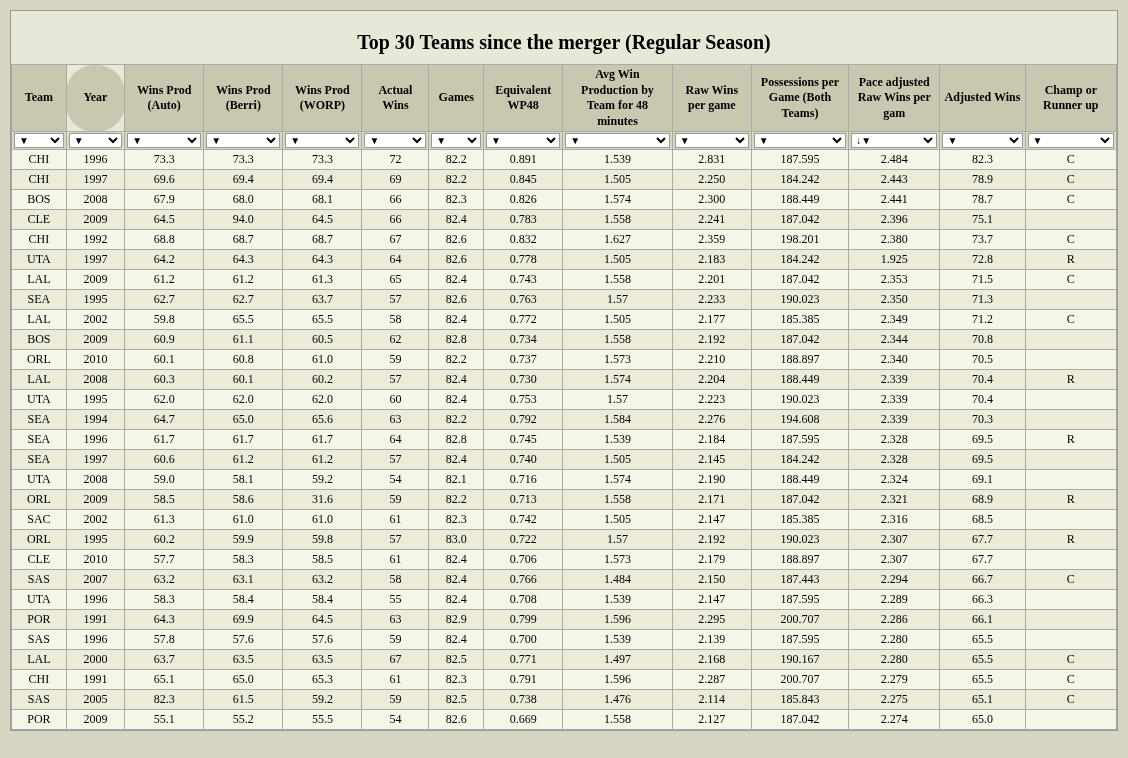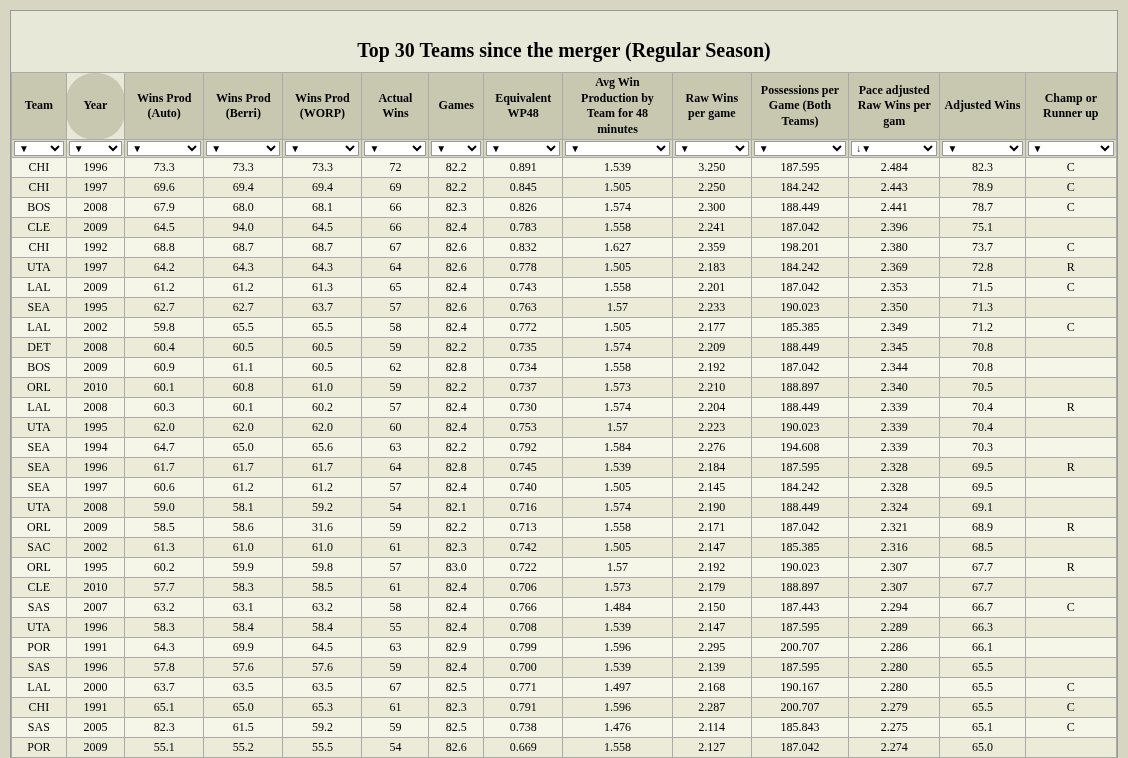--- a/index.html
+++ b/index.html
@@ -15,21 +15,21 @@
     }
     .outer-container {
       background: #e8e8d8;
       border: 1px solid #999;
       width: 1108px;
     }
     .page-title {
       text-align: center;
       font-size: 20px;
       font-weight: bold;
-      padding: 28px 8px 10px;
+      padding: 20px 8px 10px;
       color: #000;
     }
     table {
       width: 100%;
       border-collapse: collapse;
       table-layout: fixed;
     }
     th, td {
       border: 1px solid #aaa;
       text-align: center;
@@ -119,21 +119,21 @@
     <tr>
           <td>CHI</td>
           <td>1996</td>
           <td>73.3</td>
           <td>73.3</td>
           <td>73.3</td>
           <td>72</td>
           <td>82.2</td>
           <td>0.891</td>
           <td>1.539</td>
-          <td>3.250</td>
+          <td>2.831</td>
           <td>187.595</td>
           <td>2.484</td>
           <td>82.3</td>
           <td>C</td>
         </tr>
         <tr>
           <td>CHI</td>
           <td>1997</td>
           <td>69.6</td>
           <td>69.4</td>
@@ -201,21 +201,21 @@
           <td>1997</td>
           <td>64.2</td>
           <td>64.3</td>
           <td>64.3</td>
           <td>64</td>
           <td>82.6</td>
           <td>0.778</td>
           <td>1.505</td>
           <td>2.183</td>
           <td>184.242</td>
-          <td>2.369</td>
+          <td>1.925</td>
           <td>72.8</td>
           <td>R</td>
         </tr>
         <tr>
           <td>LAL</td>
           <td>2009</td>
           <td>61.2</td>
           <td>61.2</td>
           <td>61.3</td>
           <td>65</td>
@@ -252,36 +252,20 @@
           <td>65.5</td>
           <td>58</td>
           <td>82.4</td>
           <td>0.772</td>
           <td>1.505</td>
           <td>2.177</td>
           <td>185.385</td>
           <td>2.349</td>
           <td>71.2</td>
           <td>C</td>
-        </tr>
-        <tr>
-          <td>DET</td>
-          <td>2008</td>
-          <td>60.4</td>
-          <td>60.5</td>
-          <td>60.5</td>
-          <td>59</td>
-          <td>82.2</td>
-          <td>0.735</td>
-          <td>1.574</td>
-          <td>2.209</td>
-          <td>188.449</td>
-          <td>2.345</td>
-          <td>70.8</td>
-          <td></td>
         </tr>
         <tr>
           <td>BOS</td>
           <td>2009</td>
           <td>60.9</td>
           <td>61.1</td>
           <td>60.5</td>
           <td>62</td>
           <td>82.8</td>
           <td>0.734</td>

